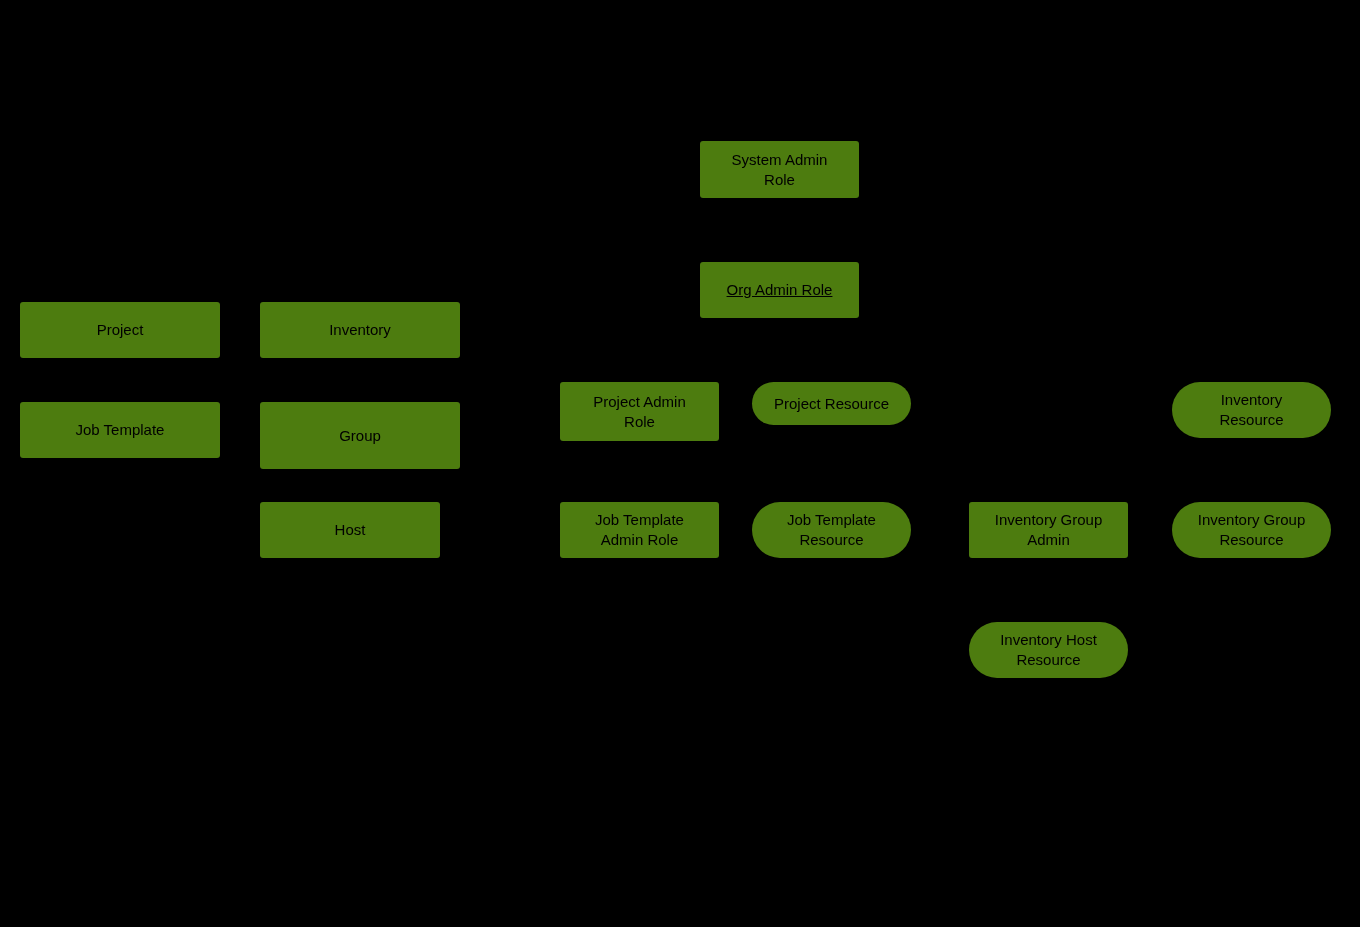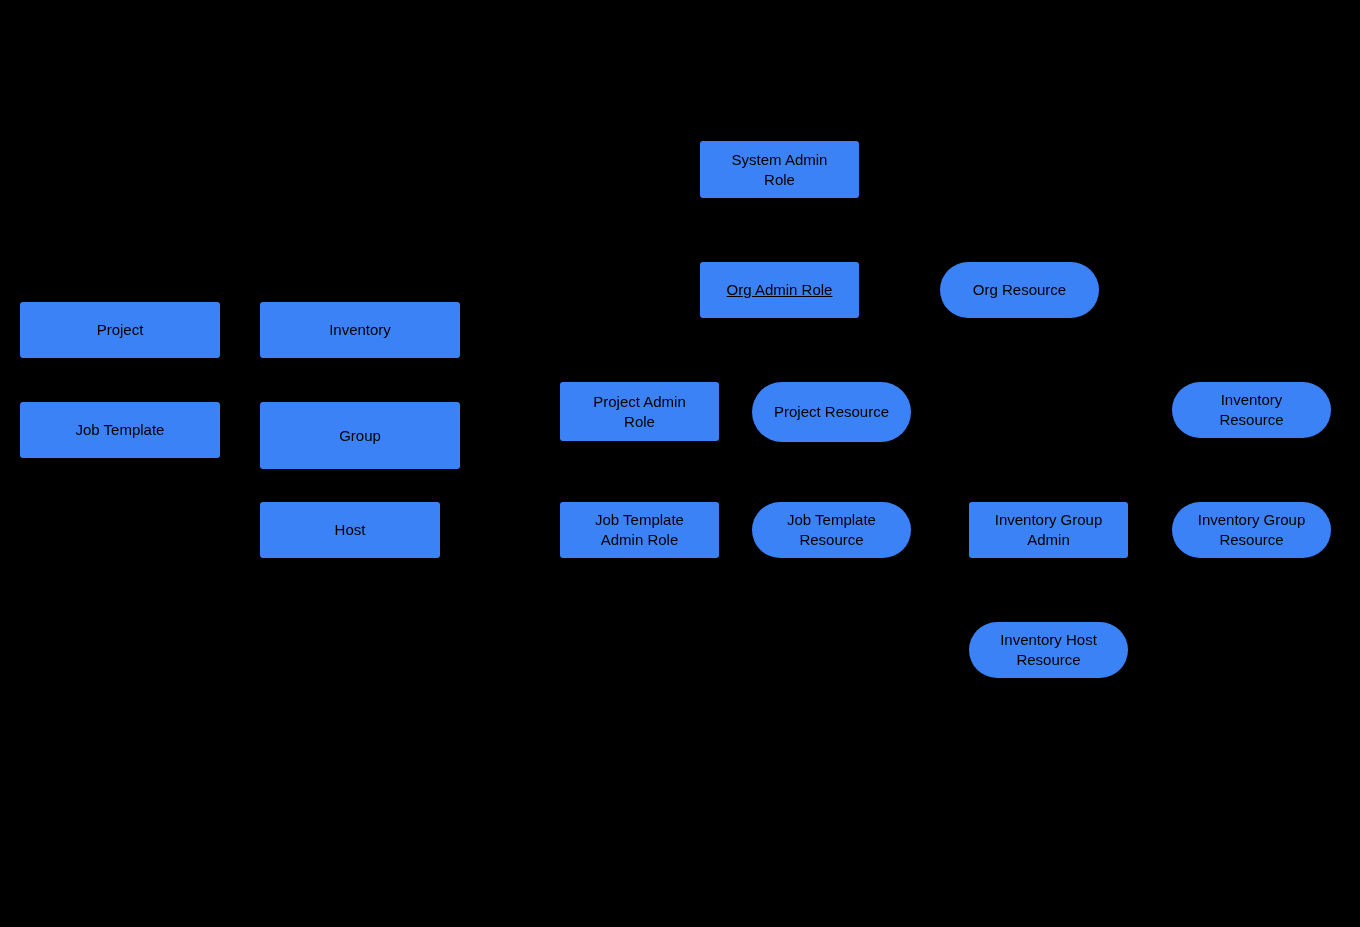--- a/index.html
+++ b/index.html
@@ -10,21 +10,21 @@
   #canvas {
     position: relative;
     width: 1360px;
     height: 927px;
     background: #000000;
     overflow: hidden;
     font-family: "Liberation Sans", sans-serif;
   }
   .node {
     position: absolute;
-    background: #3b82f6;
+    background: #4d7c0f;
     color: #000000;
     display: flex;
     align-items: center;
     justify-content: center;
     text-align: center;
     font-size: 15px;
     line-height: 1.32;
     box-sizing: border-box;
     padding: 2px 6px;
     white-space: pre-line;
@@ -41,24 +41,23 @@
 
 <div id="canvas">
     <div class="node rect" style="left: 20px; top: 302px; width: 200px; height: 56px;">Project</div>
     <div class="node rect" style="left: 260px; top: 302px; width: 200px; height: 56px;">Inventory</div>
     <div class="node rect" style="left: 20px; top: 402px; width: 200px; height: 56px;">Job Template</div>
     <div class="node rect" style="left: 260px; top: 402px; width: 200px; height: 67px;">Group</div>
     <div class="node rect" style="left: 260px; top: 502px; width: 180px; height: 56px;">Host</div>
     <div class="node rect" style="left: 700px; top: 141px; width: 159px; height: 57px;">System Admin
 Role</div>
     <div class="node rect" style="left: 700px; top: 262px; width: 159px; height: 56px; text-decoration: underline;">Org Admin Role</div>
-    <div class="node pill" style="left: 940px; top: 262px; width: 159px; height: 56px;">Org Resource</div>
     <div class="node rect" style="left: 560px; top: 382px; width: 159px; height: 59px;">Project Admin
 Role</div>
-    <div class="node pill" style="left: 752px; top: 382px; width: 159px; height: 60px;">Project Resource</div>
+    <div class="node pill" style="left: 752px; top: 382px; width: 159px; height: 43px;">Project Resource</div>
     <div class="node pill" style="left: 1172px; top: 382px; width: 159px; height: 56px;">Inventory
 Resource</div>
     <div class="node rect" style="left: 560px; top: 502px; width: 159px; height: 56px;">Job Template
 Admin Role</div>
     <div class="node pill" style="left: 752px; top: 502px; width: 159px; height: 56px;">Job Template
 Resource</div>
     <div class="node rect" style="left: 969px; top: 502px; width: 159px; height: 56px;">Inventory Group
 Admin</div>
     <div class="node pill" style="left: 1172px; top: 502px; width: 159px; height: 56px;">Inventory Group
 Resource</div>

